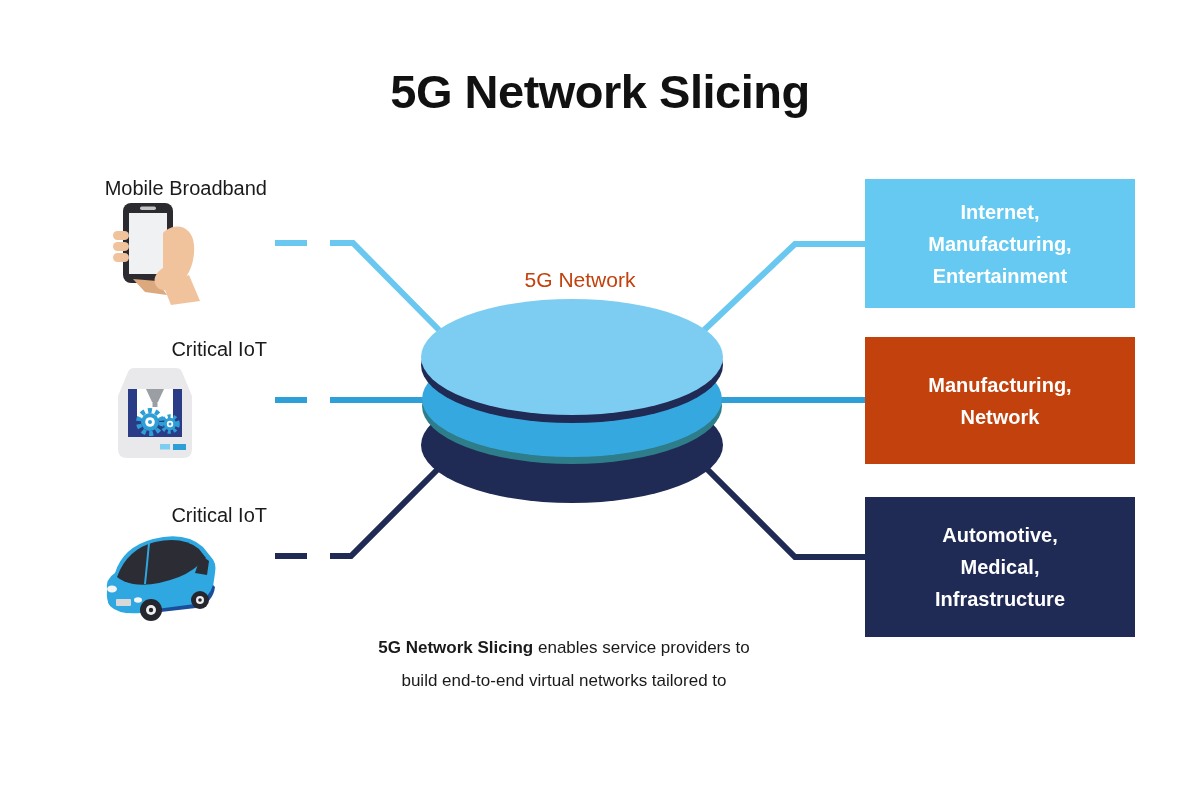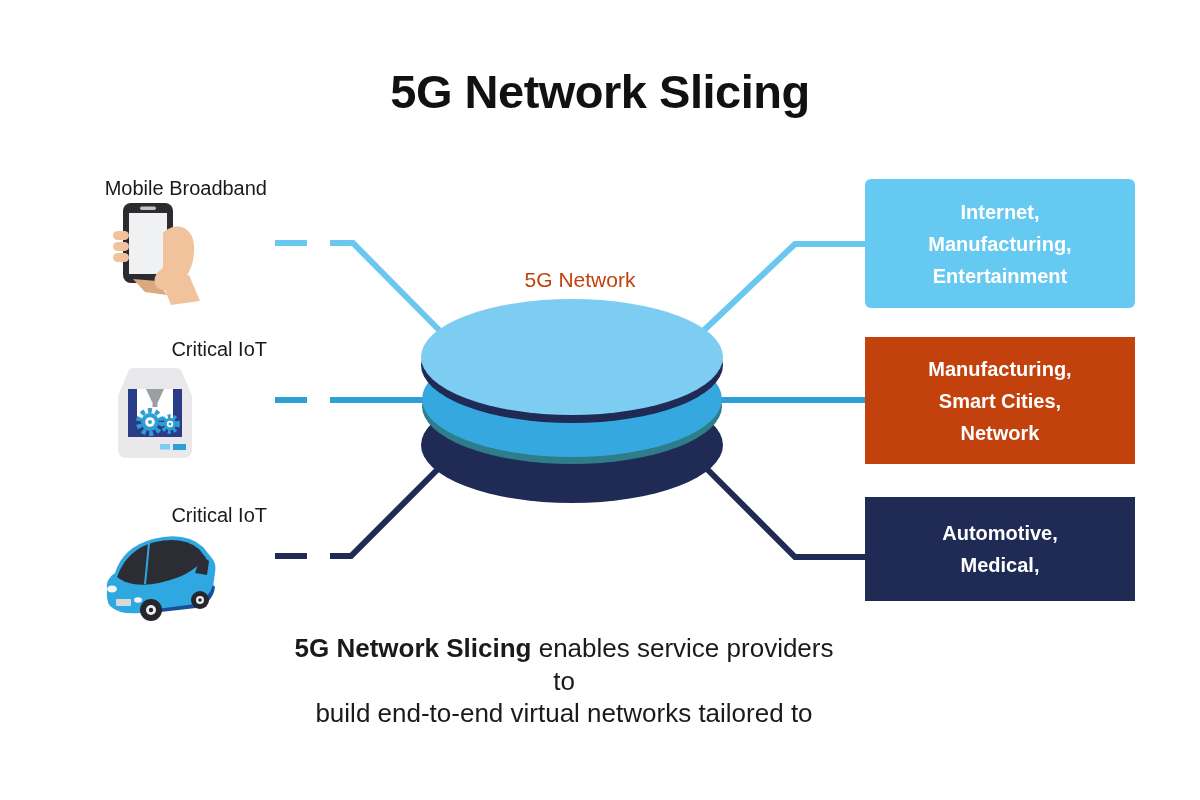--- a/index.html
+++ b/index.html
@@ -20,26 +20,26 @@
   }
   .center-label {
     position:absolute; left:480px; width:200px; top:268px; text-align:center;
     font-size:21px; color:#c2410c;
   }
   .dest {
     position:absolute; left:865px; width:270px;
     display:flex; flex-direction:column; justify-content:center; align-items:center;
     color:#ffffff; font-weight:700; font-size:20px; line-height:32px; text-align:center;
   }
-  .dest-1 { top:179px; height:129px;border-radius:6px; }
+  .dest-1 { top:179px; height:129px; }
   .dest-2 { top:337px; height:127px; }
-  .dest-3 { top:497px; height:104px; }
+  .dest-3 { top:497px; height:140px; }
   .caption {
     position:absolute; left:284px; width:560px; top:632px; text-align:center;
-    font-size:26px; line-height:32.5px; color:#1a1a1a;
+    font-size:17px; line-height:32.5px; color:#1a1a1a;
   }
   .caption b { font-weight:700; }
 </style>
 </head>
 <body>
 
 <div class="stage">
 
   <h1 class="title">5G Network Slicing</h1>
 
@@ -124,26 +124,26 @@
     <rect x="19" y="72" width="15" height="7" rx="1" fill="#D8D8D8"></rect>
   </svg>
 
   <div class="dest dest-1" style="background-color: rgb(102, 201, 241);">
     <div>Internet,</div>
     <div>Manufacturing,</div>
     <div>Entertainment</div>
   </div>
   <div class="dest dest-2" style="background-color: #c2410c;">
     <div>Manufacturing,</div>
-    <div>Smart Cities,</div>
     <div>Network</div>
   </div>
   <div class="dest dest-3" style="background-color: rgb(31, 42, 85);">
     <div>Automotive,</div>
     <div>Medical,</div>
+    <div>Infrastructure</div>
   </div>
 
   <div class="caption">
     <div><b>5G Network Slicing</b><span> enables service providers to</span></div>
     <div>build end-to-end virtual networks tailored to</div>
   </div>
 
 </div>
 
 </body></html>

